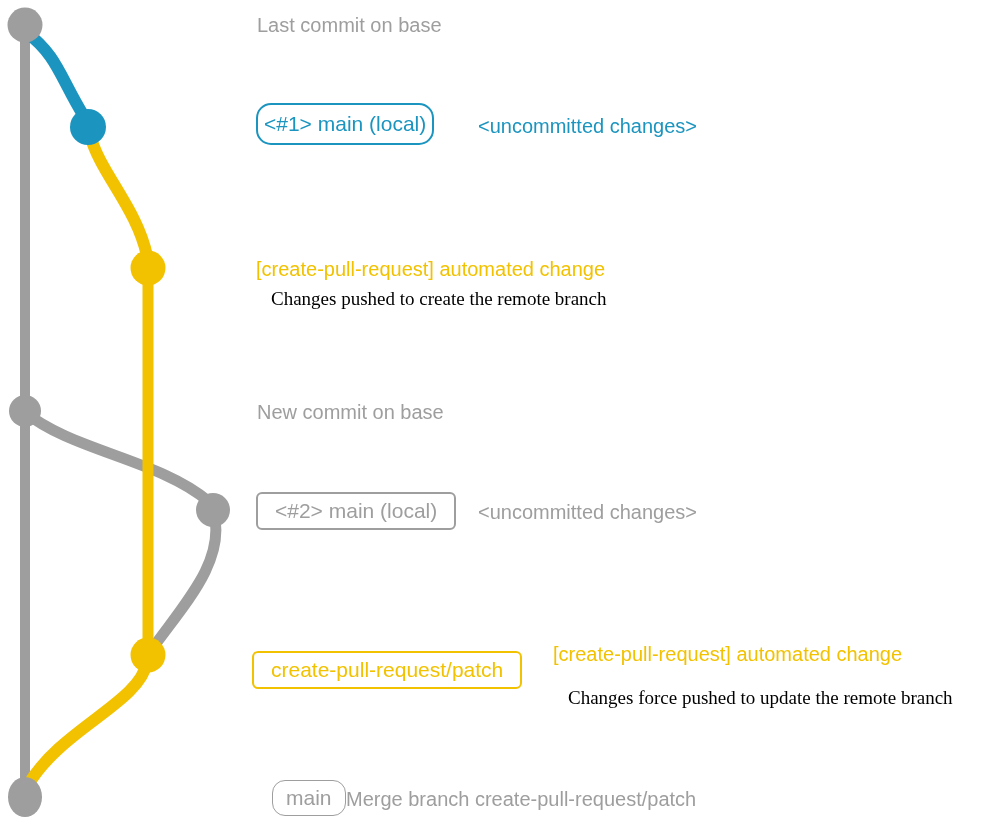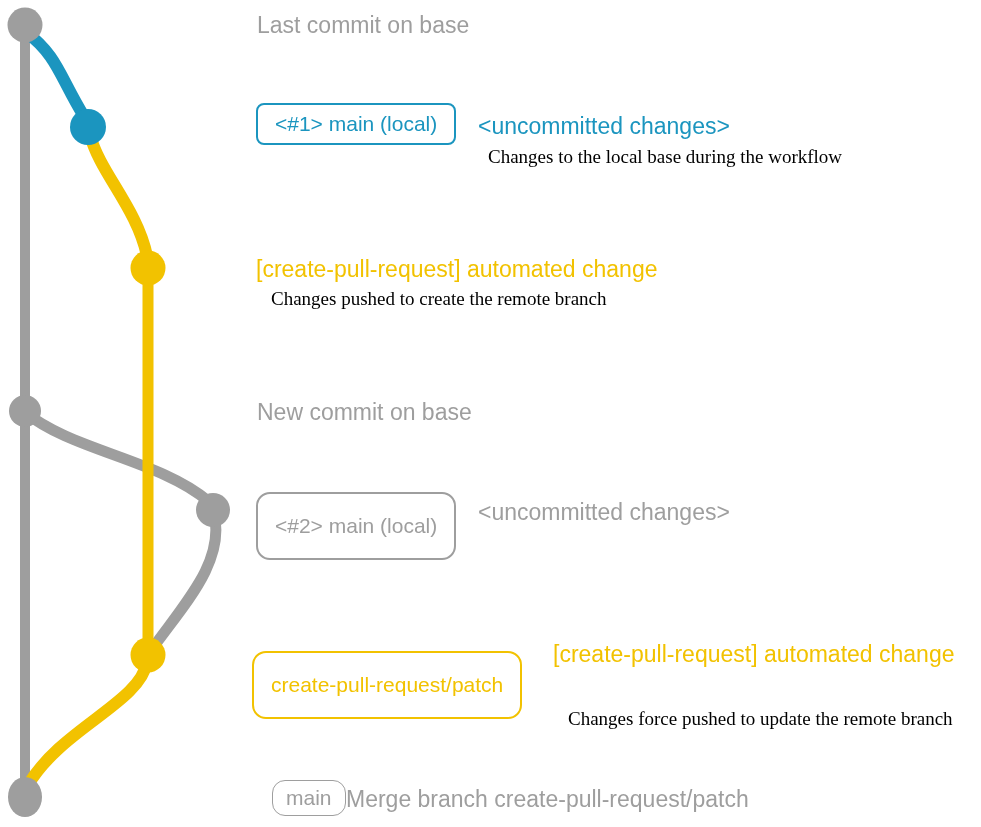--- a/index.html
+++ b/index.html
@@ -19,41 +19,41 @@
   }
   svg{position:absolute;left:0;top:0;}
   .s-gray{stroke:var(--gray);fill:none;stroke-linecap:round;}
   .s-blue{stroke:var(--blue);fill:none;stroke-linecap:round;}
   .s-yellow{stroke:var(--yellow);fill:none;stroke-linecap:round;}
   .f-gray{fill:var(--gray);}
   .f-blue{fill:var(--blue);}
   .f-yellow{fill:var(--yellow);}
 
   .abs{position:absolute;white-space:nowrap;}
-  .sans{font-size:23px;line-height:24px;}
+  .sans{font-size:20px;line-height:24px;}
   .gray-t{color:var(--gray);}
   .blue-t{color:var(--blue);}
   .yellow-t{color:var(--yellow);}
   .serif{
     font-family:"Liberation Serif",serif;
     font-size:19px;line-height:22px;color:var(--ink);
   }
   .badge{
     display:inline-block;
     font-size:21px;line-height:24px;
-    padding:7px 17px;
+    padding:7px 6px;
     border:2px solid;
-    border-radius:8px;
+    border-radius:15px;
     background:#ffffff;
   }
   .badge.blue-b{color:var(--blue);border-color:var(--blue);}
   .badge.gray-b{color:var(--gray);border-color:var(--gray);}
   .badge.yellow-b{color:var(--yellow);border-color:var(--yellow);}
   .badge.small{padding:5px 13px;border-radius:13px;border-width:1.5px;}
-  .badge.thin{padding:20px 17px;border-radius:14px;}
+  .badge.thin{padding:5px 17px;border-radius:6px;}
 </style>
 </head>
 <body>
 
 <div class="canvas">
 
   <svg width="981" height="827" viewBox="0 0 981 827" aria-hidden="true">
 
     <path class="s-gray" stroke-width="10" d="M25 25 L25 797"></path>
     <path class="s-gray" stroke-width="11" d="M25 412 C 70 450, 160 460, 208 501"></path>
@@ -69,30 +69,29 @@
     <circle class="f-gray" cx="25" cy="411" r="16"></circle>
     <circle class="f-gray" cx="213" cy="510" r="17"></circle>
     <circle class="f-yellow" cx="148" cy="655" r="17.5"></circle>
     <ellipse class="f-gray" cx="25" cy="797" rx="17" ry="20"></ellipse>
   </svg>
 
   <div class="abs sans gray-t" style="left:257px;top:13px;">Last commit on base</div>
 
   <span class="abs badge blue-b" style="left:256px;top:103px;">&lt;#1&gt; main (local)</span>
   <div class="abs sans blue-t" style="left:478px;top:114px;">&lt;uncommitted changes&gt;</div>
-  <div class="abs serif" style="left:488px;top:146px;">Changes to the local base during the workflow</div>
 
   <div class="abs sans yellow-t" style="left:256px;top:257px;">[create-pull-request] automated change</div>
   <div class="abs sans gray-t" style="left:257px;top:400px;">New commit on base</div>
 
   <div class="abs serif" style="left:271px;top:288px;">Changes pushed to create the remote branch</div>
 
   <span class="abs badge gray-b thin" style="left:256px;top:492px;">&lt;#2&gt; main (local)</span>
   <div class="abs sans gray-t" style="left:478px;top:500px;">&lt;uncommitted changes&gt;</div>
 
   <span class="abs badge yellow-b thin" style="left:252px;top:651px;">create-pull-request/patch</span>
   <div class="abs sans yellow-t" style="left:553px;top:642px;">[create-pull-request] automated change</div>
-  <div class="abs serif" style="left:568px;top:708px;">Changes force pushed to update the remote branch</div>
+  <div class="abs serif" style="left:568px;top:687px;">Changes force pushed to update the remote branch</div>
 
   <span class="abs badge gray-b small" style="left:255px;top:780px;margin-left:17px;">main</span>
   <div class="abs sans gray-t" style="left:346px;top:787px;">Merge branch create-pull-request/patch</div>
 
 </div>
 
 </body></html>

